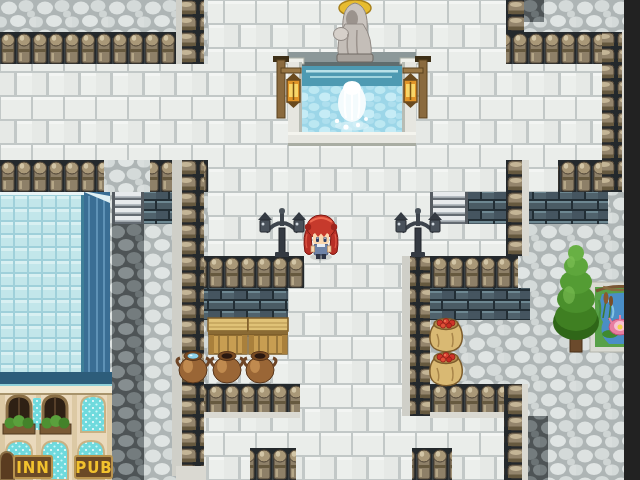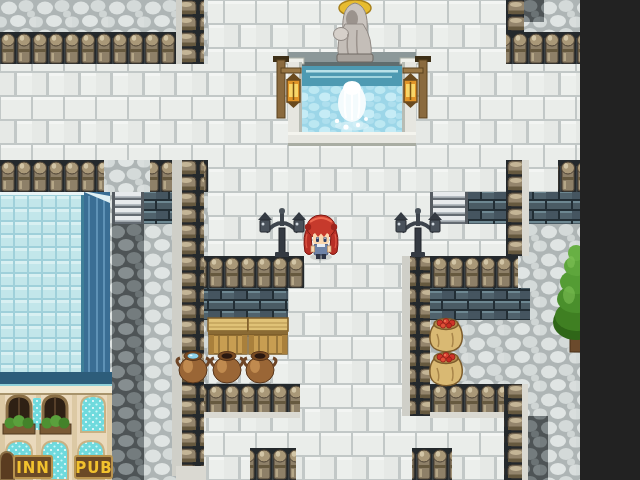--- a/index.html
+++ b/index.html
@@ -1,16 +1,16 @@
 <!DOCTYPE html>
 <html><head>
 <meta charset="utf-8">
 <style>
   html,body{margin:0;padding:0;background:#222;}
-  .screen{position:relative;width:580px;height:480px;overflow:hidden;font-family:"DejaVu Sans",sans-serif;text-decoration:underline;}
+  .screen{position:relative;width:624px;height:480px;overflow:hidden;font-family:"DejaVu Sans",sans-serif;text-decoration:underline;}
   svg{display:block;}
   text.sign{font-family:"DejaVu Sans",sans-serif;font-weight:bold;font-size:15px;letter-spacing:1px;}
 </style>
 </head>
 <body>
 
 <div class="screen">
 <svg width="640" height="480" viewBox="0 0 640 480">
 <defs>
   <pattern id="cob" width="36" height="28" patternUnits="userSpaceOnUse">

